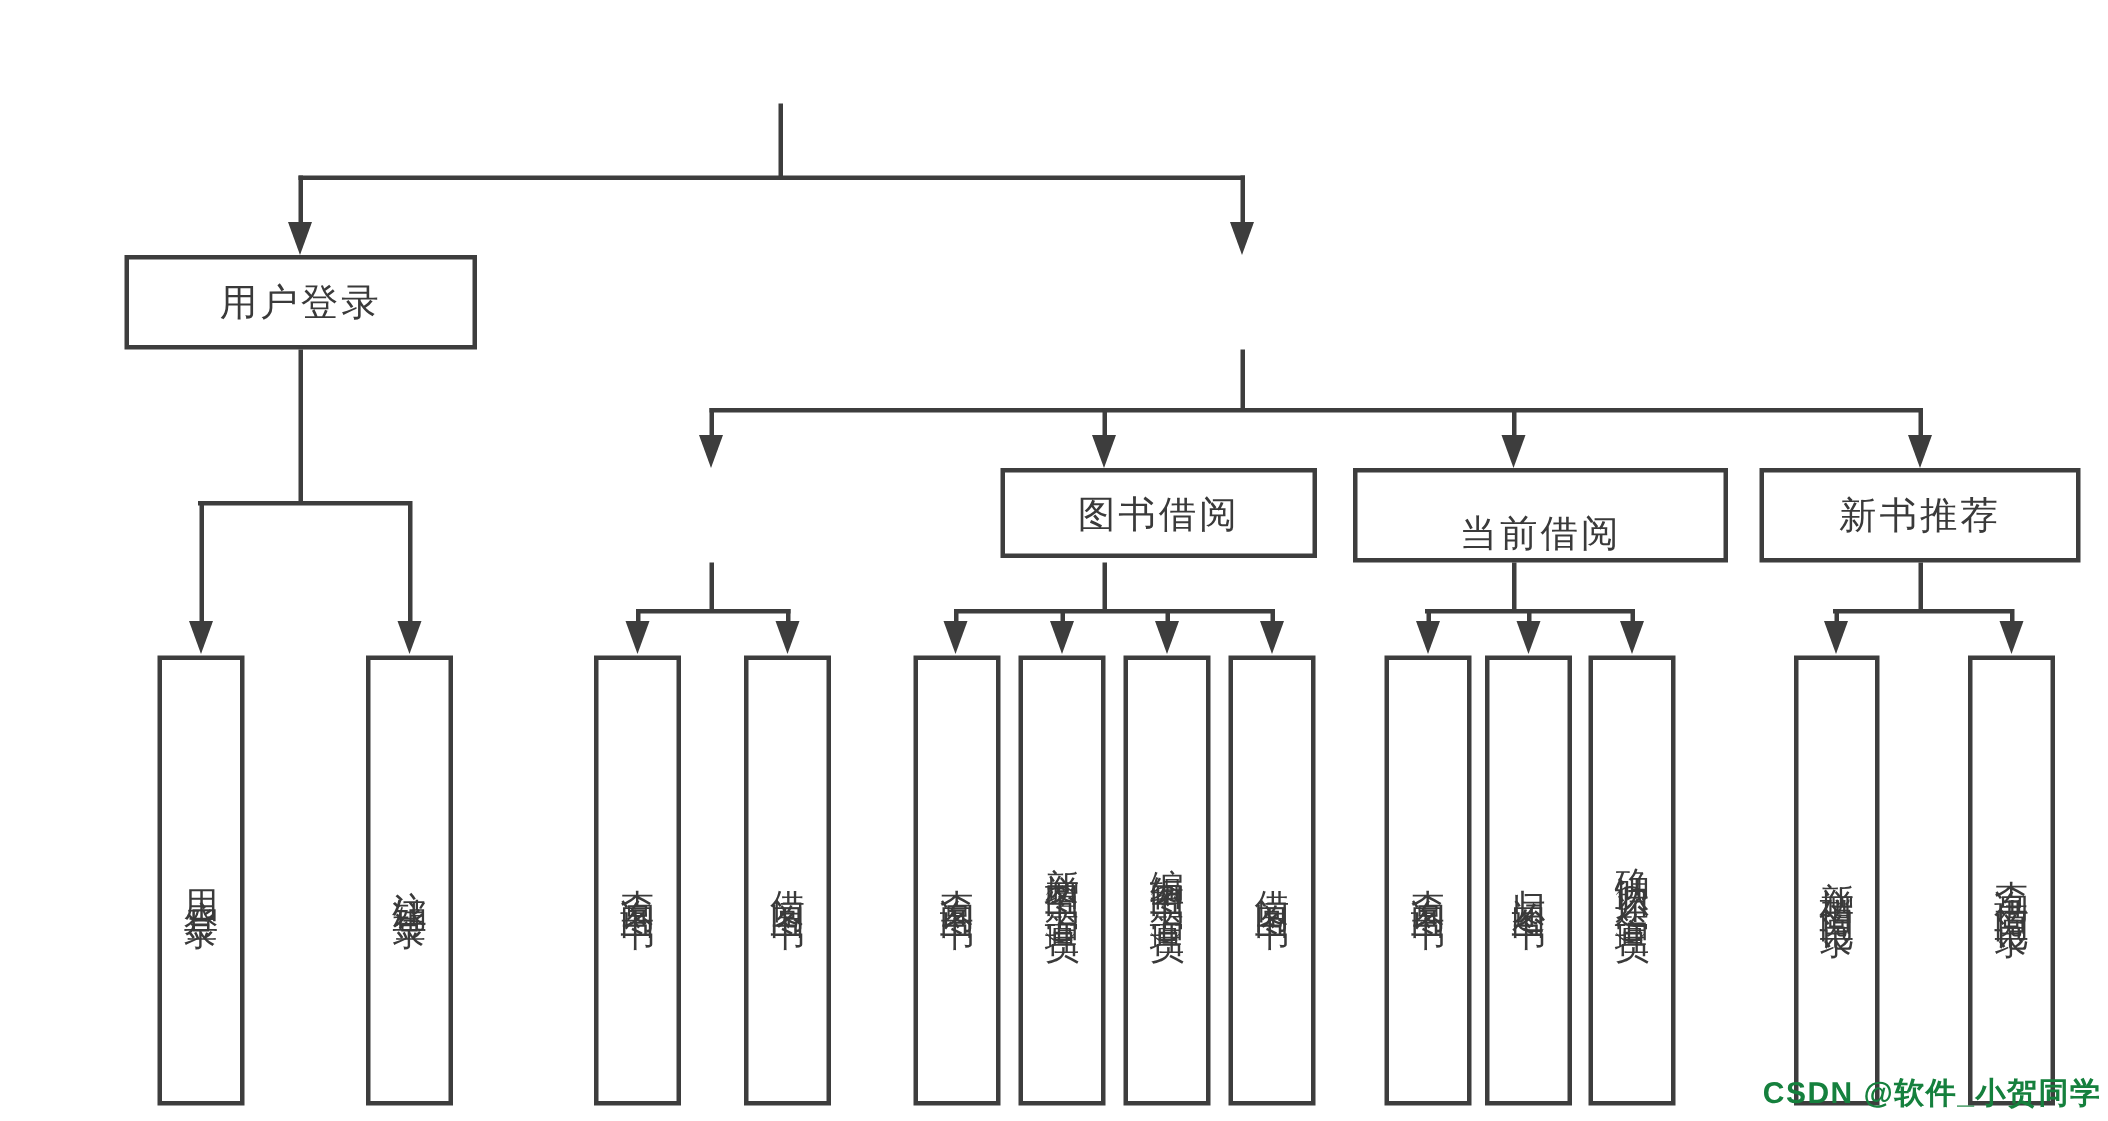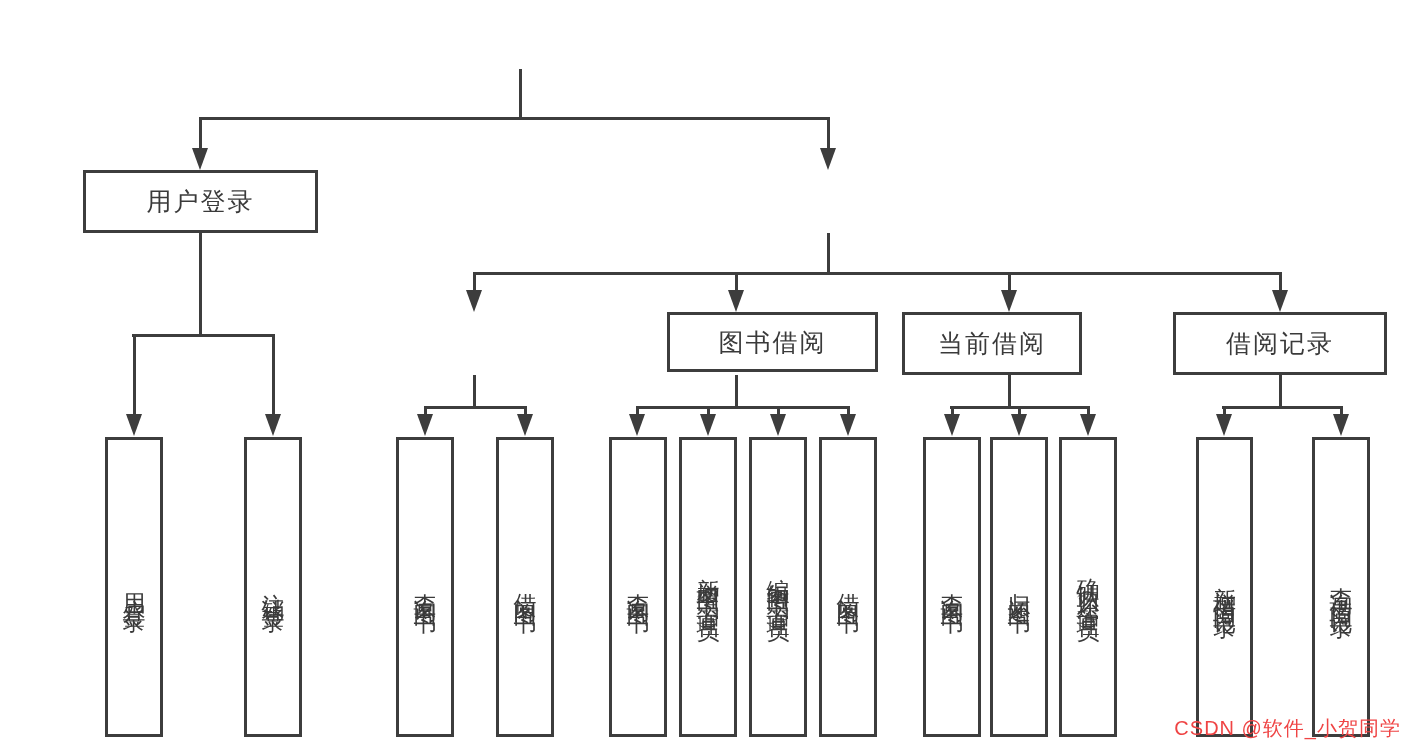--- a/index.html
+++ b/index.html
@@ -90,25 +90,25 @@
   <div class="vline" style="left:735px;top:272px;width:3px;height:20px;"></div>
   <div class="arrowhead" style="left:728px;top:290px;"></div>
   <div class="vline" style="left:1008px;top:272px;width:3px;height:20px;"></div>
   <div class="arrowhead" style="left:1001px;top:290px;"></div>
   <div class="vline" style="left:1279px;top:272px;width:3px;height:20px;"></div>
   <div class="arrowhead" style="left:1272px;top:290px;"></div>
 
   <div class="box" style="left:631px;top:312px;width:211px;height:60px;margin-left:36px;">
     <span>图书借阅</span>
   </div>
-  <div class="box" style="left:902px;top:312px;width:180px;height:63px;">
+  <div class="box" style="left:902px;top:312px;width:250px;height:63px;align-items:flex-end;">
     <span>当前借阅</span>
   </div>
   <div class="box" style="left:1173px;top:312px;width:214px;height:63px;">
-    <span>借阅记录</span>
+    <span>新书推荐</span>
   </div>
 
   <div class="vline" style="left:473px;top:375px;width:3px;height:32px;"></div>
   <div class="vline" style="left:735px;top:375px;width:3px;height:32px;"></div>
   <div class="vline" style="left:1008px;top:375px;width:3px;height:32px;"></div>
   <div class="vline" style="left:1279px;top:375px;width:3px;height:32px;"></div>
 
   <div class="hline" style="left:424px;top:406px;width:103px;height:3px;"></div>
   <div class="vline" style="left:424px;top:406px;width:3px;height:10px;"></div>
   <div class="arrowhead" style="left:417px;top:414px;"></div>
@@ -176,15 +176,15 @@
     <span>确认归还（管理员）</span>
   </div>
 
   <div class="leaf" style="left:1196px;width:57px;">
     <span>新增借阅记录</span>
   </div>
   <div class="leaf" style="left:1312px;">
     <span>查询借阅记录</span>
   </div>
 
-  <div class="watermark" style="color: #ef4444;">CSDN @软件_小贺同学</div>
+  <div class="watermark" style="color: #15803d; font-weight: bold;">CSDN @软件_小贺同学</div>
 
 </div>
 
 </body></html>

